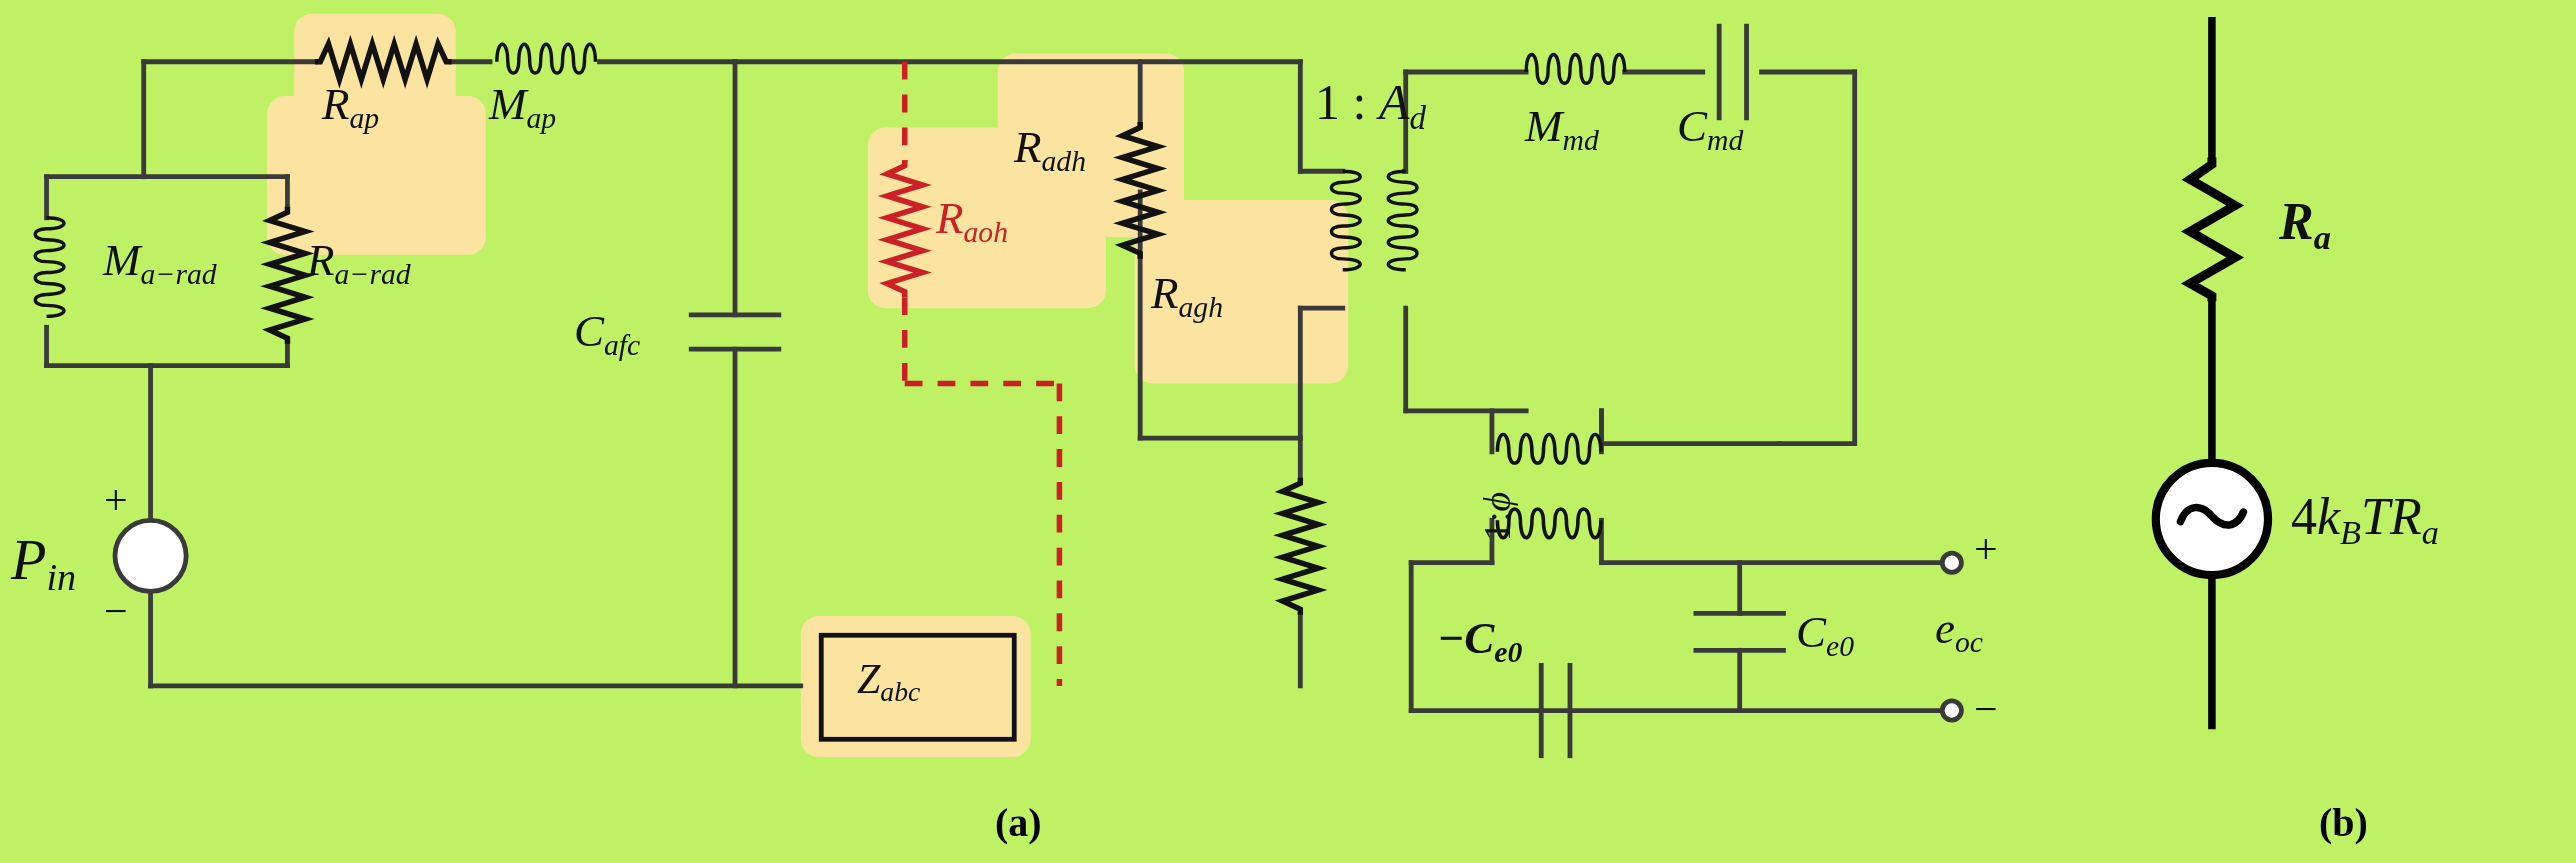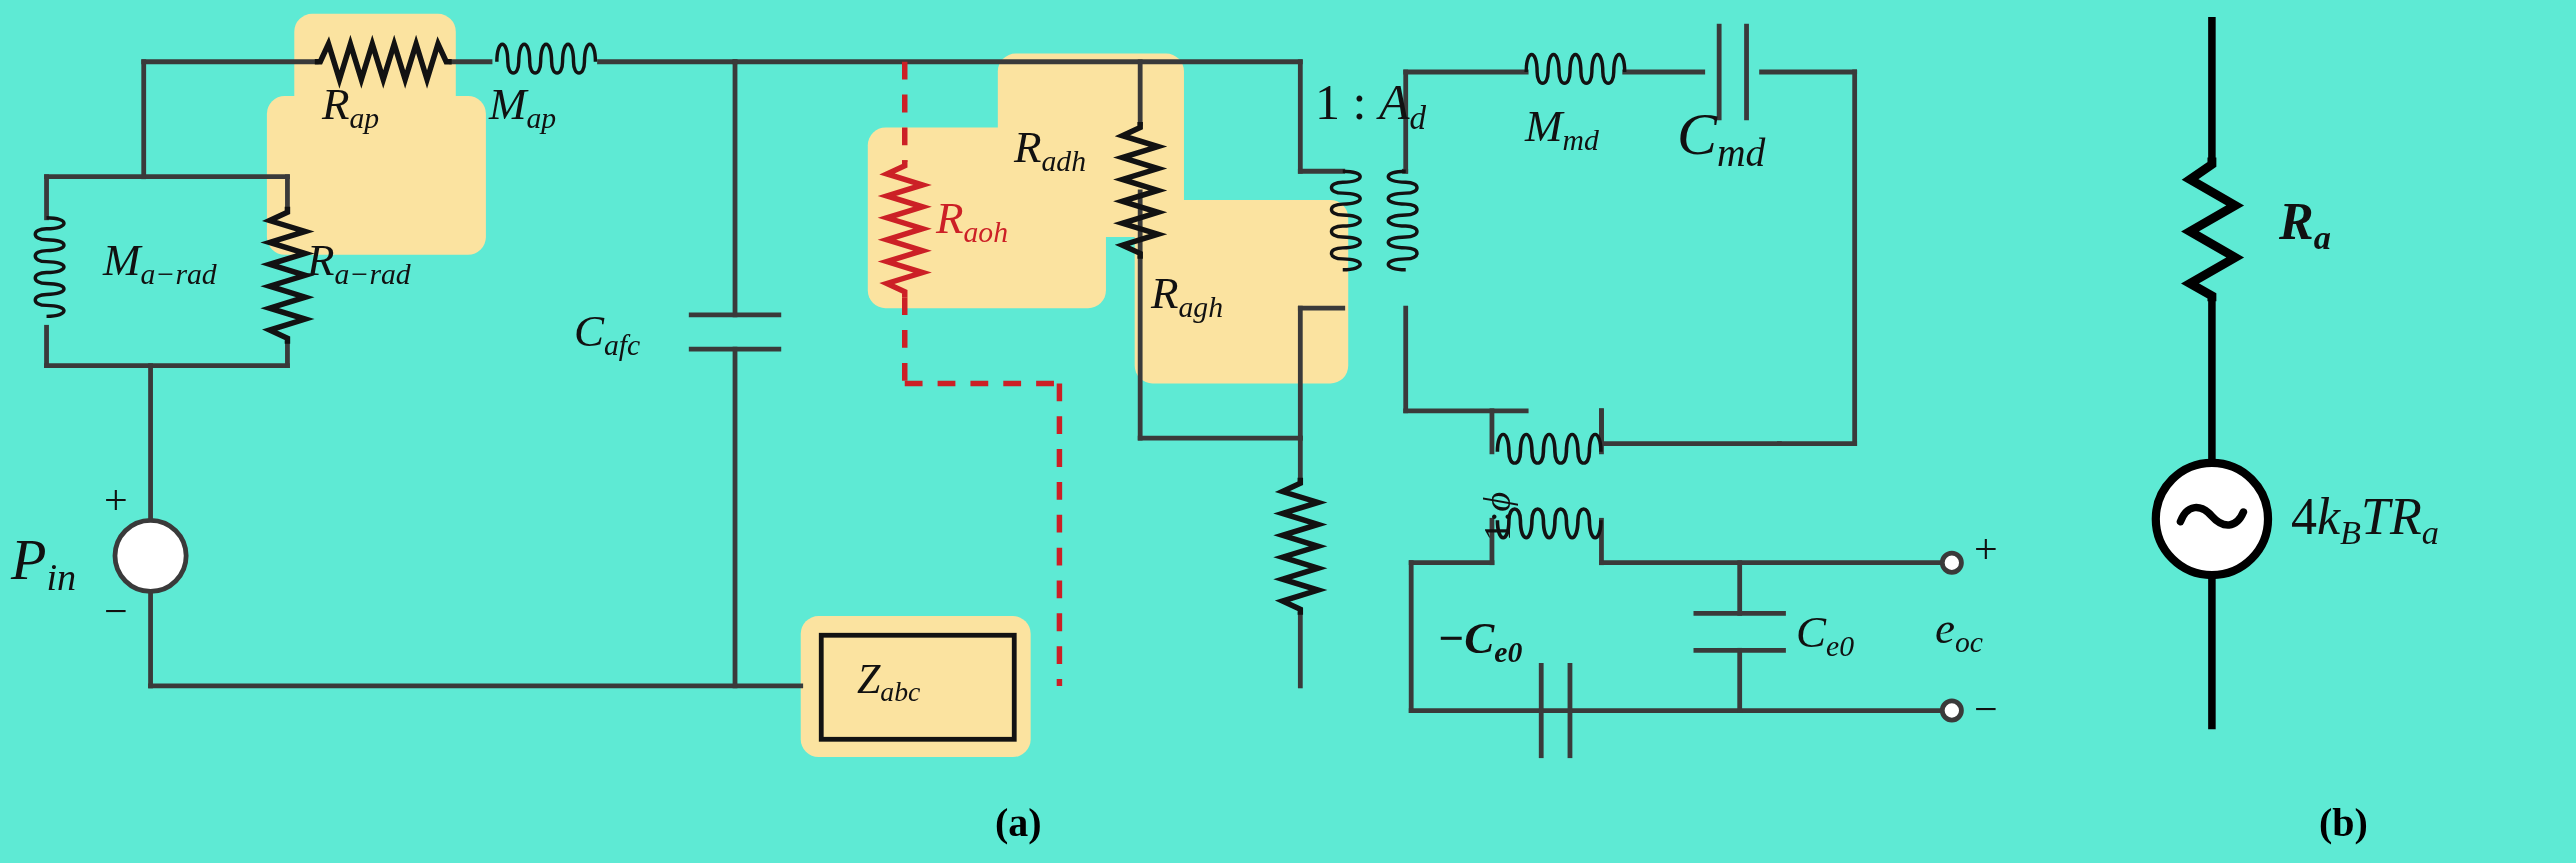--- a/index.html
+++ b/index.html
@@ -1,17 +1,17 @@
 <!DOCTYPE html>
 <html style="font-size:11px"><head>
 <meta charset="utf-8">
 <style>
   html,body{margin:0;padding:0;background:#ffffff;}
   body{font-family:"Liberation Serif",serif;}
-  #stage{position:relative;width:2576px;height:864px;background:#5eead4;overflow:hidden;}
+  #stage{position:relative;width:2576px;height:864px;background:#bef264;overflow:hidden;}
   svg#circuit{position:absolute;left:0;top:0;width:2576px;height:864px;}
   .lbl{position:absolute;font-family:"Liberation Serif",serif;font-style:italic;color:#111;white-space:nowrap;line-height:1;}
   .lbl .sub{font-size:0.66em;vertical-align:-0.30em;font-style:italic;}
   .lbl.red{color:#cc2026;}
   .upr{font-style:normal;}
   .caption{position:absolute;font-family:"Liberation Serif",serif;font-weight:bold;font-style:normal;color:#000;}
   .rot{transform:rotate(-90deg);transform-origin:left top;}
 </style>
 </head>
 <body>
@@ -276,21 +276,21 @@
   </div>
 
   <div class="lbl" style="left:1315px;top:77px;font-size:50px;font-family:Liberation Serif, serif;">
     <span class="upr">1</span><span class="upr"> : </span><span>A</span><span class="sub">d</span>
   </div>
 
   <div class="lbl" style="left:1525px;top:104px;font-size:45px;text-align:right;">
     <span>M</span><span class="sub">md</span>
   </div>
 
-  <div class="lbl" style="left:1677px;top:104px;font-size:60px;">
+  <div class="lbl" style="left:1677px;top:104px;font-size:45px;">
     <span>C</span><span class="sub">md</span>
   </div>
 
   <div class="lbl rot" style="left:1478px;top:541px;font-size:38px;transform:rotate(-90deg);transform-origin:left top;">
     <span class="upr">1</span><span class="upr">:</span><span>ϕ</span>
   </div>
 
   <div class="lbl" style="left:1437px;top:616px;font-size:45px;font-weight:bold;">
     <span>−C</span><span class="sub">e0</span>
   </div>

